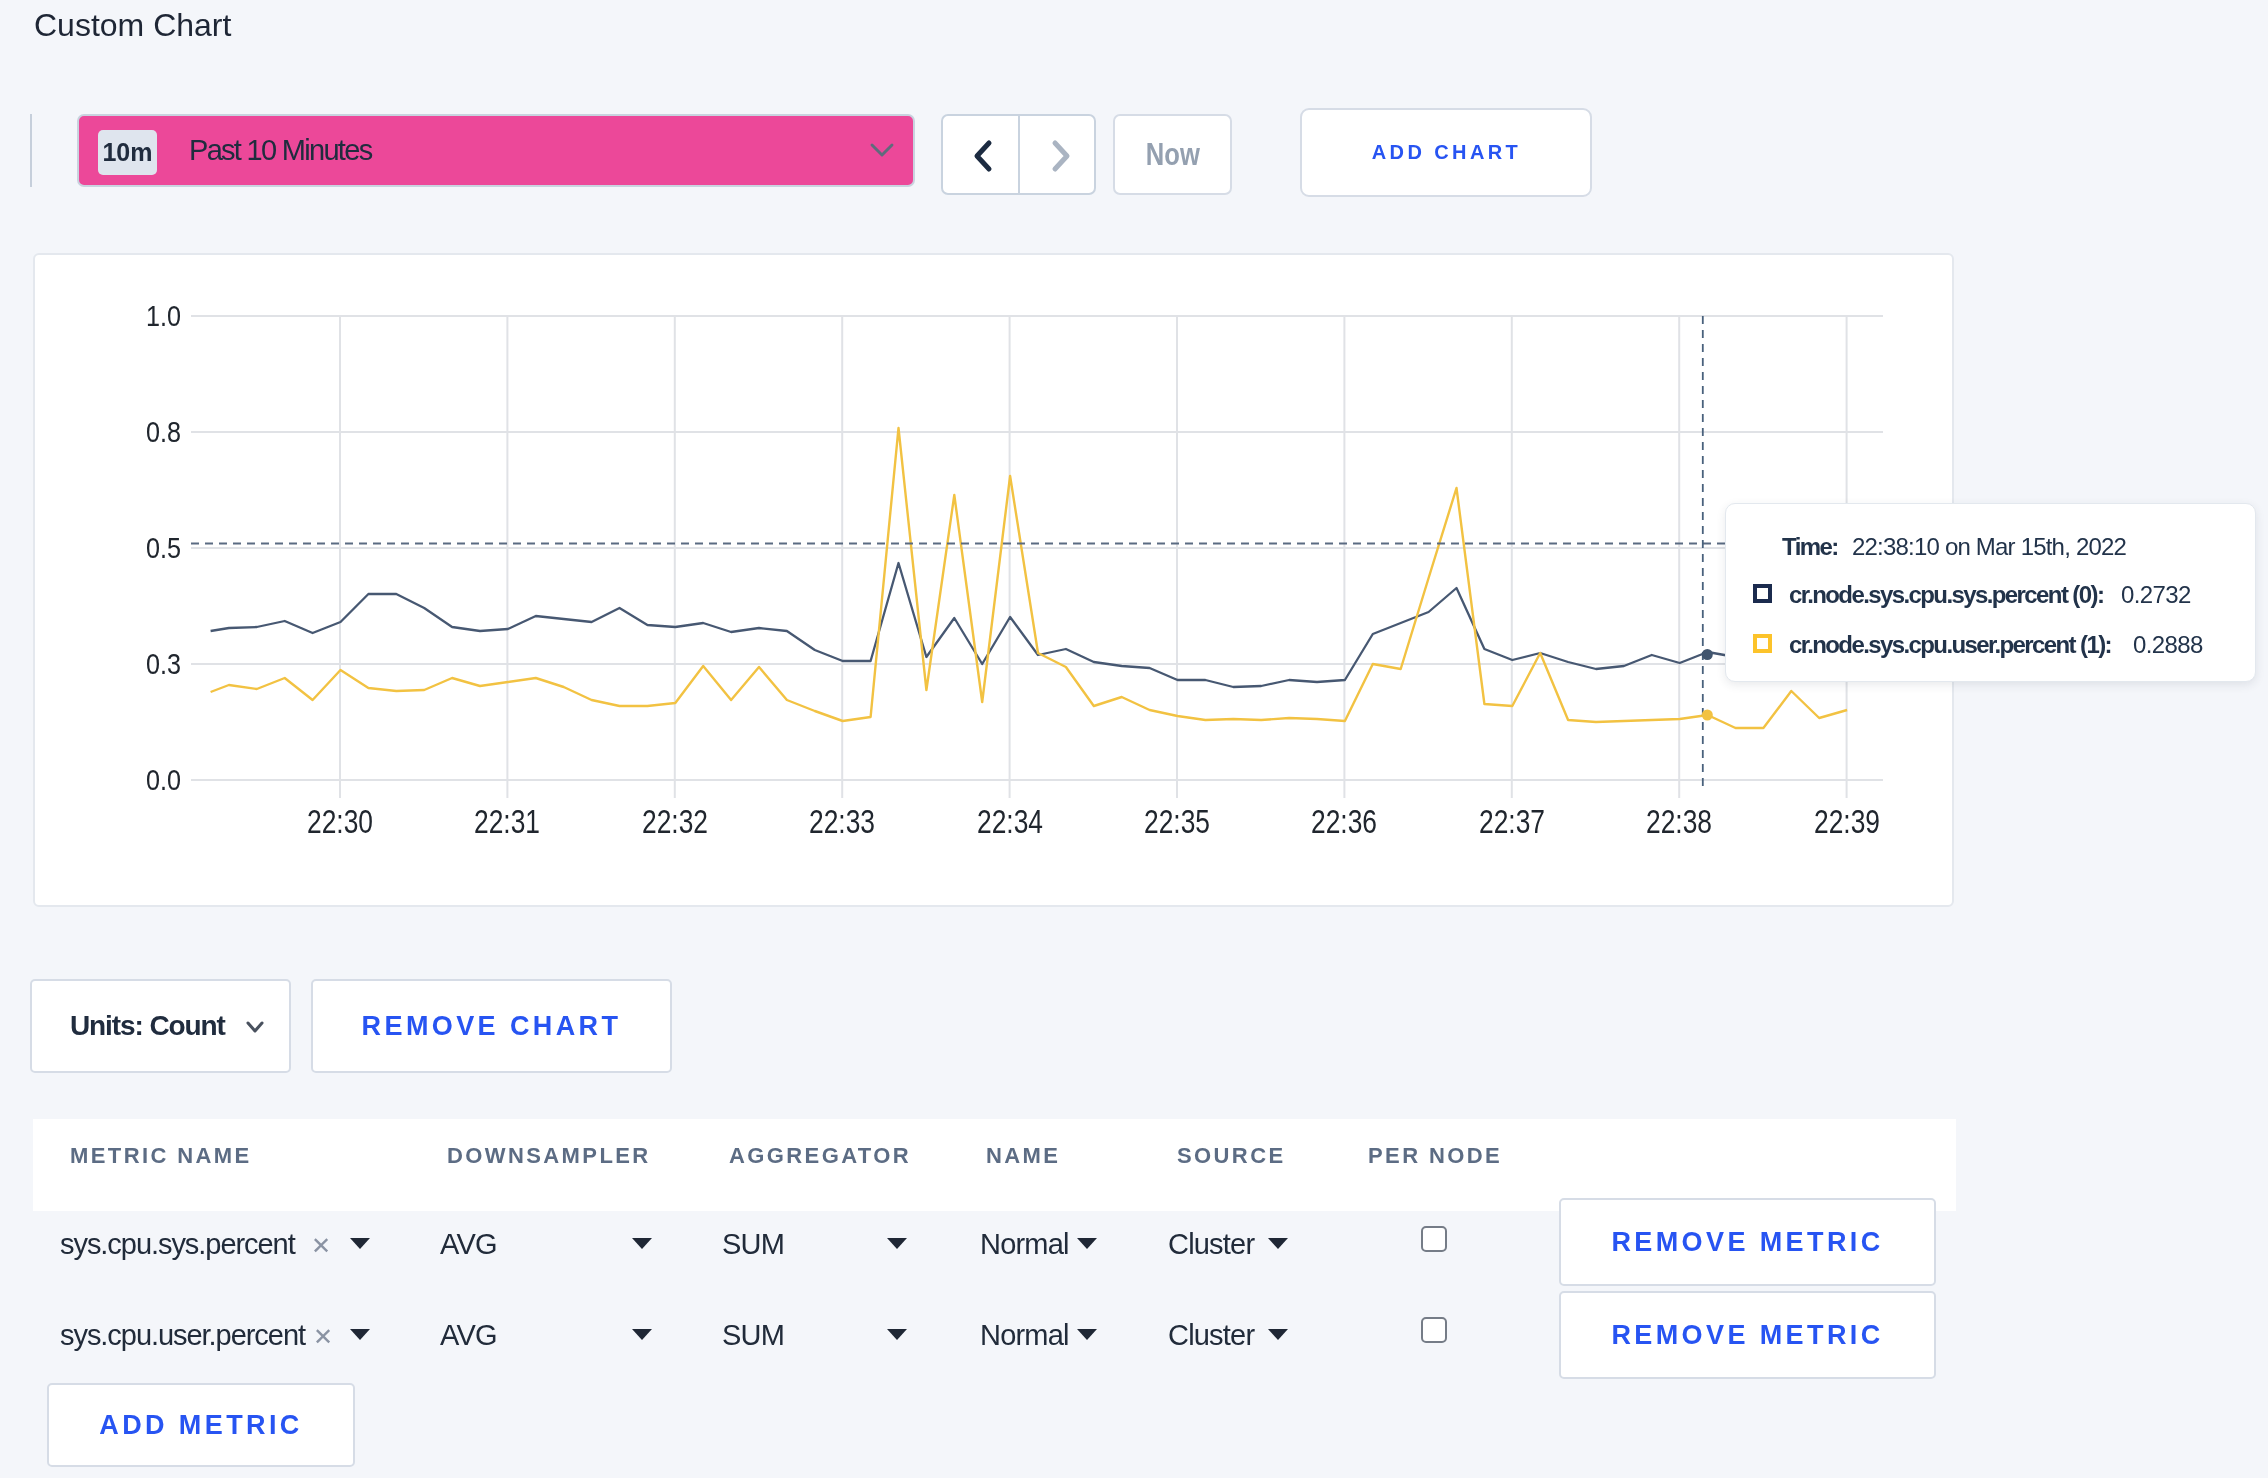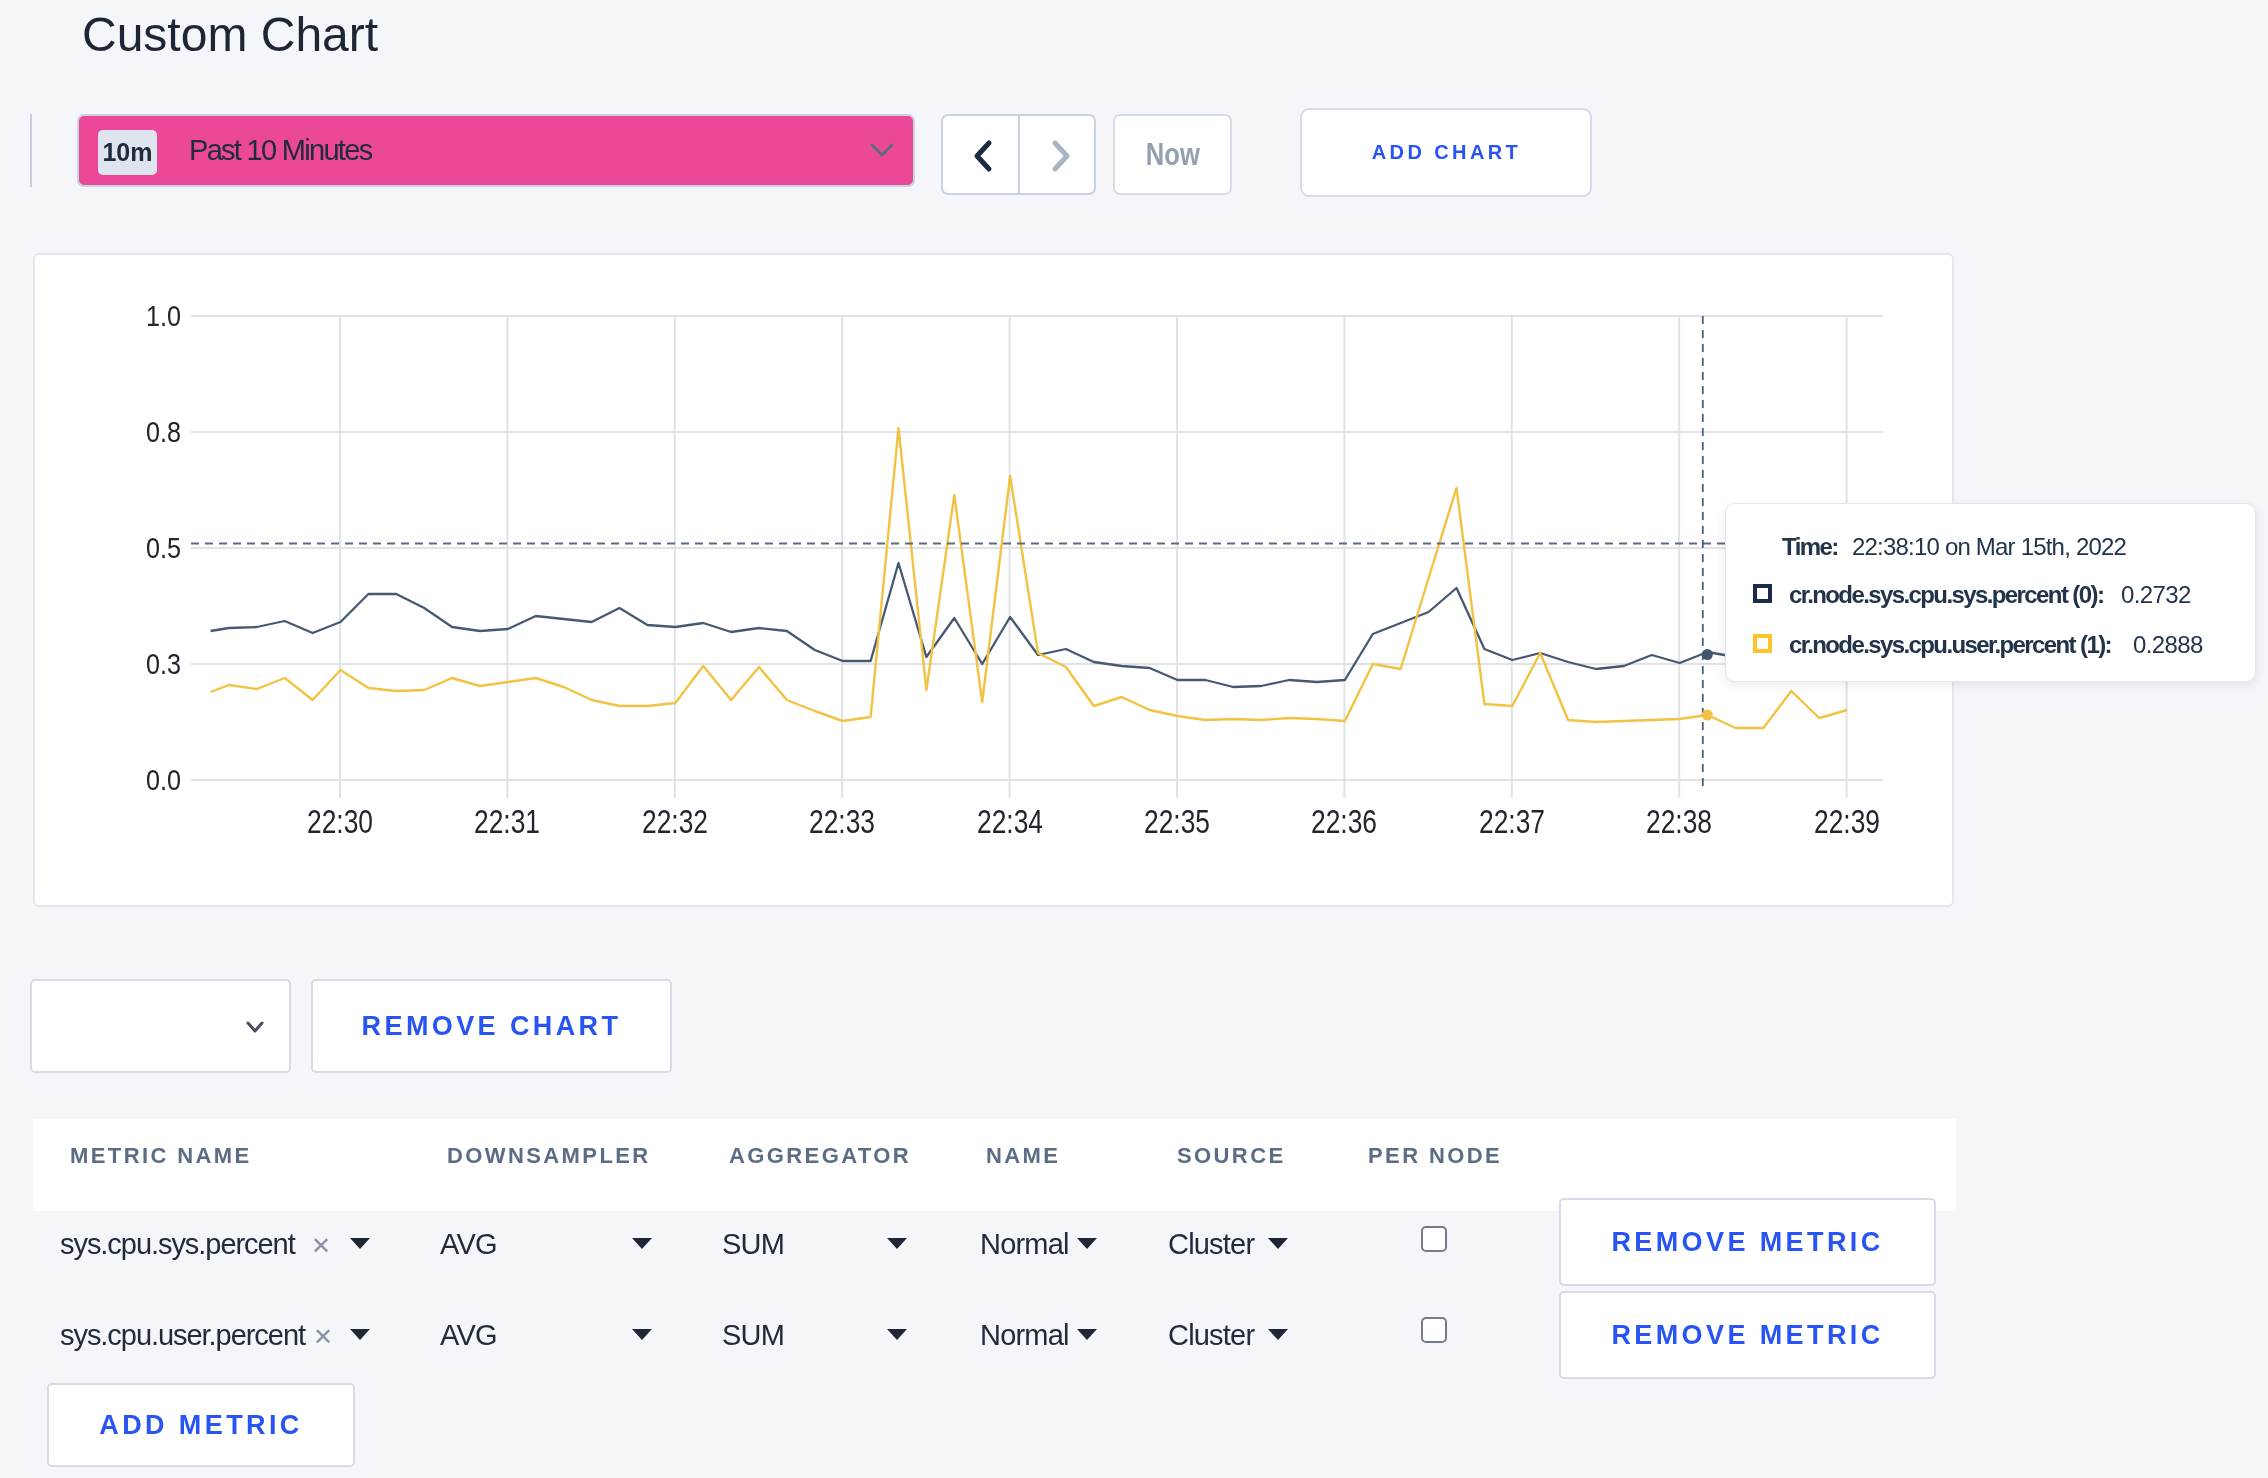--- a/index.html
+++ b/index.html
@@ -4,21 +4,21 @@
 <style>
   * { margin:0; padding:0; box-sizing:border-box; }
   html,body { width:2268px; height:1478px; background:#f4f6fa; font-family:"Liberation Sans", sans-serif; position:relative; overflow:hidden; }
   .abs { position:absolute; }
   .btn { background:#fff; border:2px solid #d6dce6; border-radius:6px; display:flex; align-items:center; justify-content:center; }
   .blue { color:#2754f2; font-weight:bold; letter-spacing:3.4px; }
 </style>
 </head>
 <body>
 
-<div class="abs" style="left:34px; top:7px; font-size:48px; color:#1e2635; letter-spacing:0px;margin-left:48px;">Custom Chart</div>
+<div class="abs" style="left:34px; top:7px; font-size:32px; color:#1e2635; letter-spacing:0px;">Custom Chart</div>
 
 <div class="abs" style="left:30px; top:114px; width:2px; height:73px; background:#c6cfdb;"></div>
 
 <div class="abs" style="left:77px; top:114px; width:838px; height:73px; background:#ec4899; border:2px solid #c9d3df; border-radius:7px;">
   <div class="abs" style="left:19px; top:14px; width:59px; height:45px; background:#dfe5ee; border-radius:5px; display:flex; align-items:center; justify-content:center; font-weight:bold; font-size:25px; color:#202c3e;">10m</div>
   <div class="abs" style="left:110px; top:0; height:69px; display:flex; align-items:center; font-size:29px; color:#202c3e; letter-spacing:-1.7px;">Past 10 Minutes</div>
   <svg class="abs" style="left:790px; top:26px;" width="26" height="17" viewBox="0 0 26 17">
       <polyline points="3,3 13,13 23,3" fill="none" stroke="#5f6b7c" stroke-width="2.9" stroke-linecap="round" stroke-linejoin="round"></polyline>
     </svg>
 </div>
@@ -97,20 +97,21 @@
   <div class="abs" style="left:126px; top:29px; letter-spacing:-0.8px;">22:38:10 on Mar 15th, 2022</div>
   <div class="abs" style="left:27px; top:80px; width:19px; height:19px; border:4px solid #1b2b4e;"></div>
   <div class="abs" style="left:63px; top:77px;"><b style="letter-spacing:-1.6px;">cr.node.sys.cpu.sys.percent (0):</b></div>
   <div class="abs" style="left:395px; top:77px; letter-spacing:-0.6px;">0.2732</div>
   <div class="abs" style="left:27px; top:130px; width:19px; height:19px; border:4px solid #fcc32a;"></div>
   <div class="abs" style="left:63px; top:127px;"><b style="letter-spacing:-1.6px;">cr.node.sys.cpu.user.percent (1):</b></div>
   <div class="abs" style="left:407px; top:127px; letter-spacing:-0.6px;">0.2888</div>
 </div>
 
 <div class="abs" style="left:30px; top:979px; width:261px; height:94px; background:#fff; border:2px solid #d6dce6; border-radius:5px;">
+  <div class="abs" style="left:38px; top:0; height:90px; display:flex; align-items:center; font-size:28px; font-weight:bold; color:#202c3e; letter-spacing:-1.1px;">Units: Count</div>
   <svg class="abs" style="left:213px; top:38px;" width="20" height="16" viewBox="0 0 20 16">
       <polyline points="3,4 10,12 17,4" fill="none" stroke="#49515e" stroke-width="3" stroke-linecap="round" stroke-linejoin="round"></polyline>
     </svg>
 </div>
 <div class="btn abs" style="left:311px; top:979px; width:361px; height:94px; border-radius:5px;">
     <span class="blue" style="font-size:27px;">REMOVE CHART</span>
   </div>
 
 <div class="abs" style="left:33px; top:1119px; width:1923px; height:92px; background:#fff;"></div>
 <div class="abs hdr" style="left:70px; top:1143px;">METRIC NAME</div>

